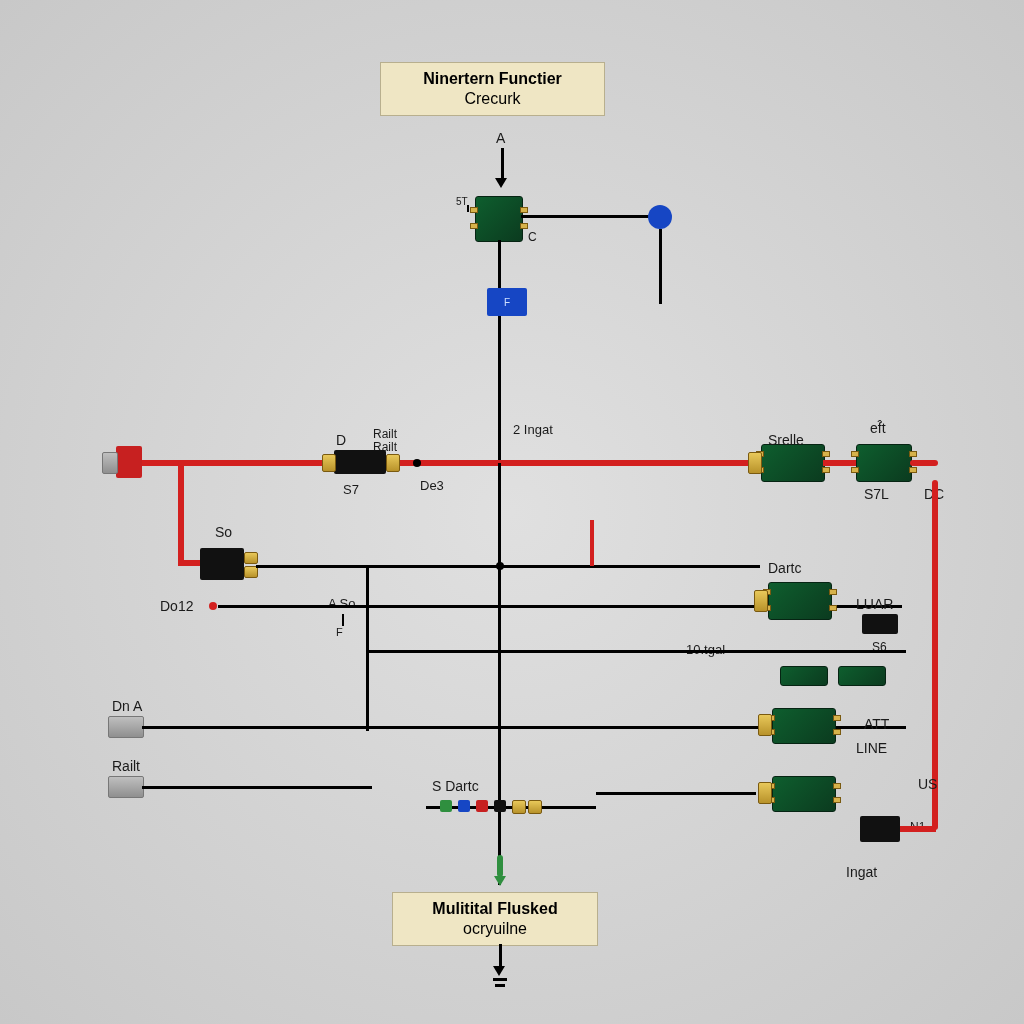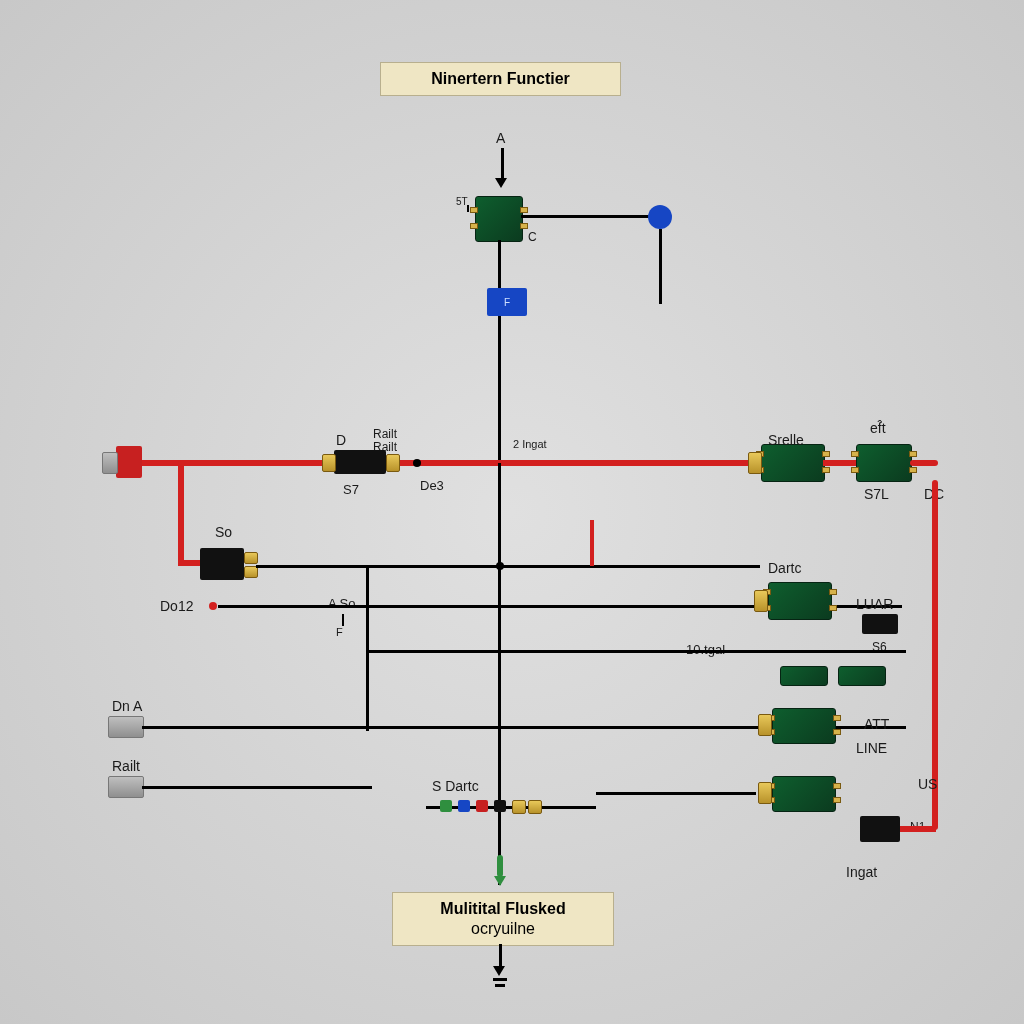--- a/index.html
+++ b/index.html
@@ -1,18 +1,18 @@
 <!DOCTYPE html>
 <html><head>
 <meta charset="utf-8">
 <style>
   html,body{margin:0;padding:0;width:1024px;height:1024px;background:radial-gradient(circle at 50% 50%,#e0e0e0 0%,#c8c8c8 100%);font-family:"Helvetica Neue",Arial,sans-serif;overflow:hidden}
   .stage{position:relative;width:1024px;height:1024px}
   .label{position:absolute;font-size:14px;color:#1a1a1a;white-space:nowrap}
-  .title-box{position:absolute;background:#efe6c4;border:1px solid #b8af8e;text-align:center;font-size:16px;line-height:1.25;padding:6px 12px}
+  .title-box{position:absolute;background:#efe6c4;border:1px solid #b8af8e;text-align:center;font-size:16px;line-height:1.25;padding:6px 4px}
   .wire{position:absolute;background:#000}
   .wire.h{height:3px}
   .wire.v{width:3px}
   .wire.red{background:#d3201f}
   .wire.red.thick{height:6px}
   .wire.red.thickv{width:6px}
   .node{position:absolute;border-radius:50%;background:#000}
   .chip{position:absolute;background:linear-gradient(135deg,#0e5e2e,#0b3b1f);border:1px solid #062413;border-radius:3px}
   .chip .pad{position:absolute;width:6px;height:4px;background:#d6b24a;border:1px solid #7a5a10}
   .black-block{position:absolute;background:#111;border-radius:2px}
@@ -25,20 +25,21 @@
   .arrowhead{position:absolute;width:0;height:0}
   .arrowhead.down{border-left:6px solid transparent;border-right:6px solid transparent;border-top:10px solid #000}
   .arrowhead.green{border-top-color:#2f8f3f}
 </style>
 </head>
 <body>
 <div class="stage">
 
 <div class="title-box" style="left:380px;top:62px;width:215px">
   <div style="font-weight:600">Ninertern Functier</div>
+  <div>Crecurk</div>
 </div>
 
 <div class="label" style="left:496px;top:130px">A</div>
 <div class="wire v" style="left:501px;top:148px;height:30px"></div>
 <div class="arrowhead down" style="left:495px;top:178px"></div>
 
 <div class="chip" style="left:475px;top:196px;width:46px;height:44px">
   <div class="pad" style="left:-6px;top:10px"></div>
   <div class="pad" style="left:-6px;top:26px"></div>
   <div class="pad" style="right:-6px;top:10px"></div>
@@ -57,21 +58,21 @@
 <div class="blue-block" style="left:487px;top:288px;width:40px;height:28px">
   <span>F</span>
 </div>
 
 <div class="label" style="left:336px;top:432px">D</div>
 
 <div class="label" style="left:373px;top:428px;font-size:12px;line-height:1.1">
   <span>Railt</span><br><span>Railt</span>
 </div>
 
-<div class="label" style="left:513px;top:438px;font-size:11px">2 Ingat</div>
+<div class="label" style="left:513px;top:422px;font-size:13px">2 Ingat</div>
 
 <div class="wire h red thick" style="left:126px;top:460px;width:640px"></div>
 
 <div class="red-block" style="left:116px;top:446px;width:26px;height:32px"></div>
 <div class="grey-block" style="left:102px;top:452px;width:14px;height:20px"></div>
 
 <div class="black-block" style="left:334px;top:450px;width:52px;height:24px"></div>
 <div class="gold-pad" style="left:322px;top:454px;width:12px;height:16px"></div>
 <div class="gold-pad" style="left:386px;top:454px;width:12px;height:16px"></div>
 

